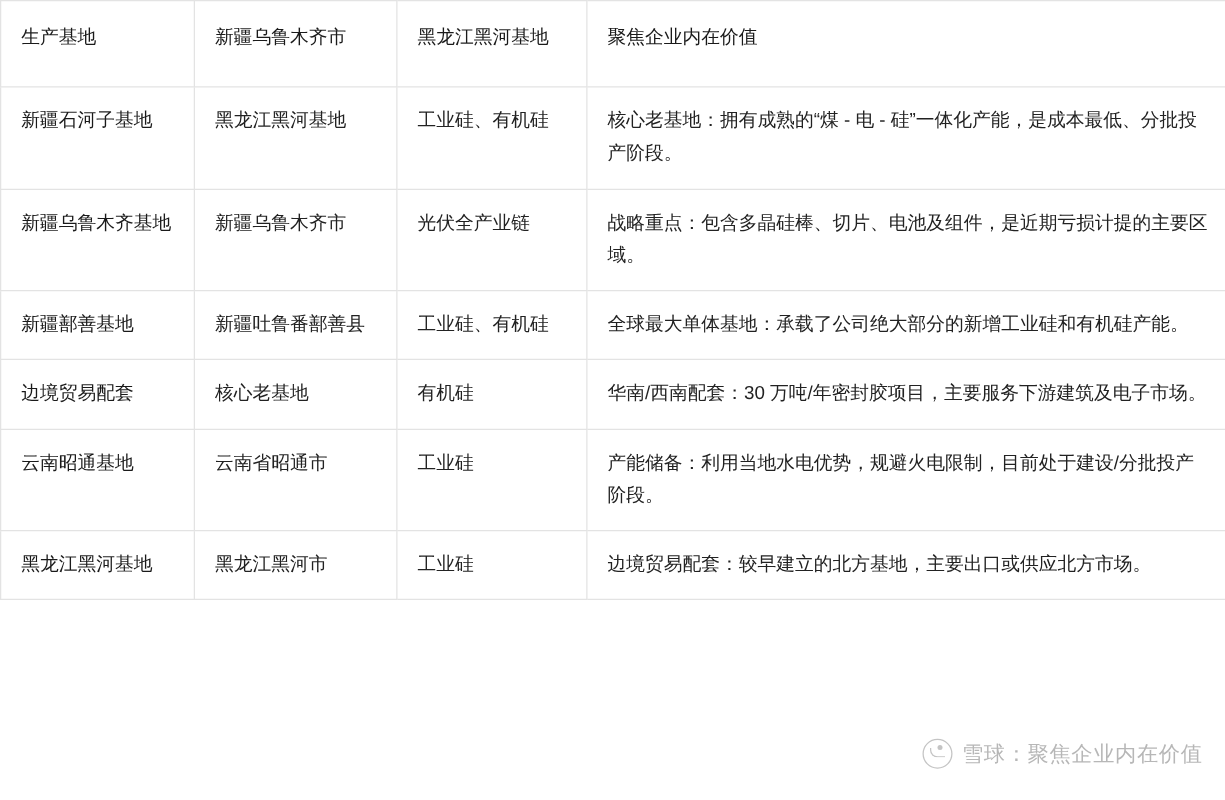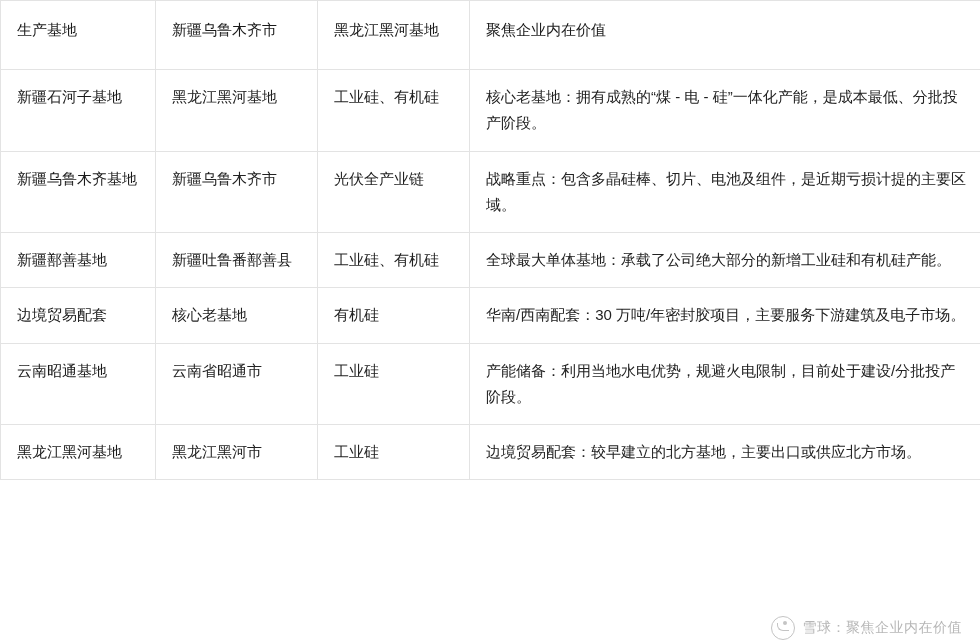--- a/index.html
+++ b/index.html
@@ -50,26 +50,26 @@
   }
   table.data-table tbody td {
     color: #222222;
   }
   table.data-table tbody tr td:first-child {
     color: #1a1a1a;
   }
   .watermark {
     position: absolute;
     right: 18px;
-    bottom: 0;
+    bottom: 25px;
     display: flex;
     align-items: center;
     gap: 8px;
     color: #b7b7b7;
-    font-size: 14px;
+    font-size: 17px;
     letter-spacing: 0.5px;
     pointer-events: none;
   }
   .watermark .wm-logo {
     width: 22px;
     height: 22px;
     border-radius: 50%;
     border: 1.6px solid #c4c4c4;
     position: relative;
     display: inline-block;

